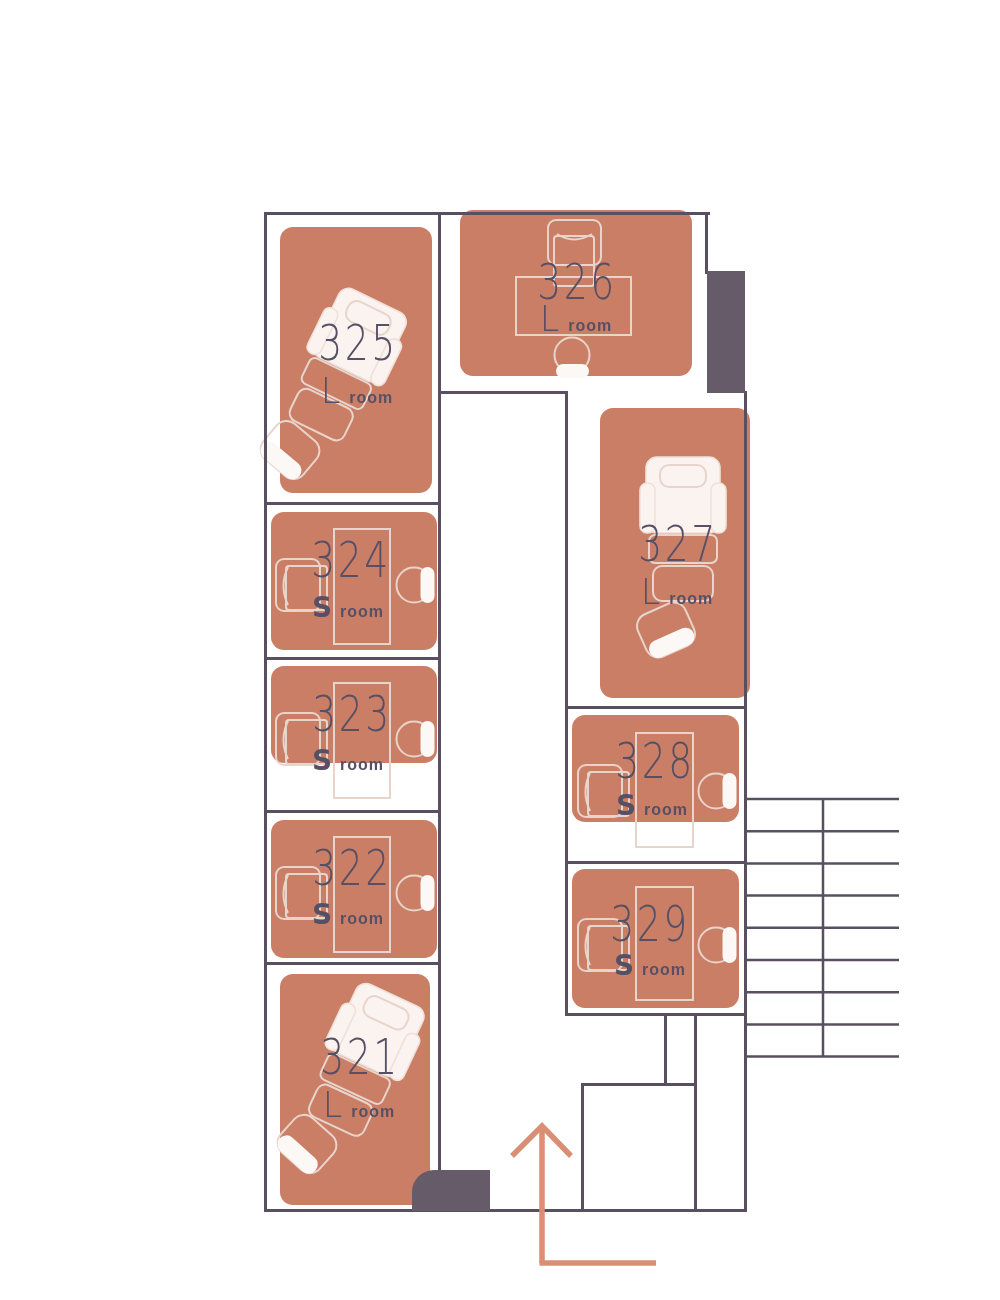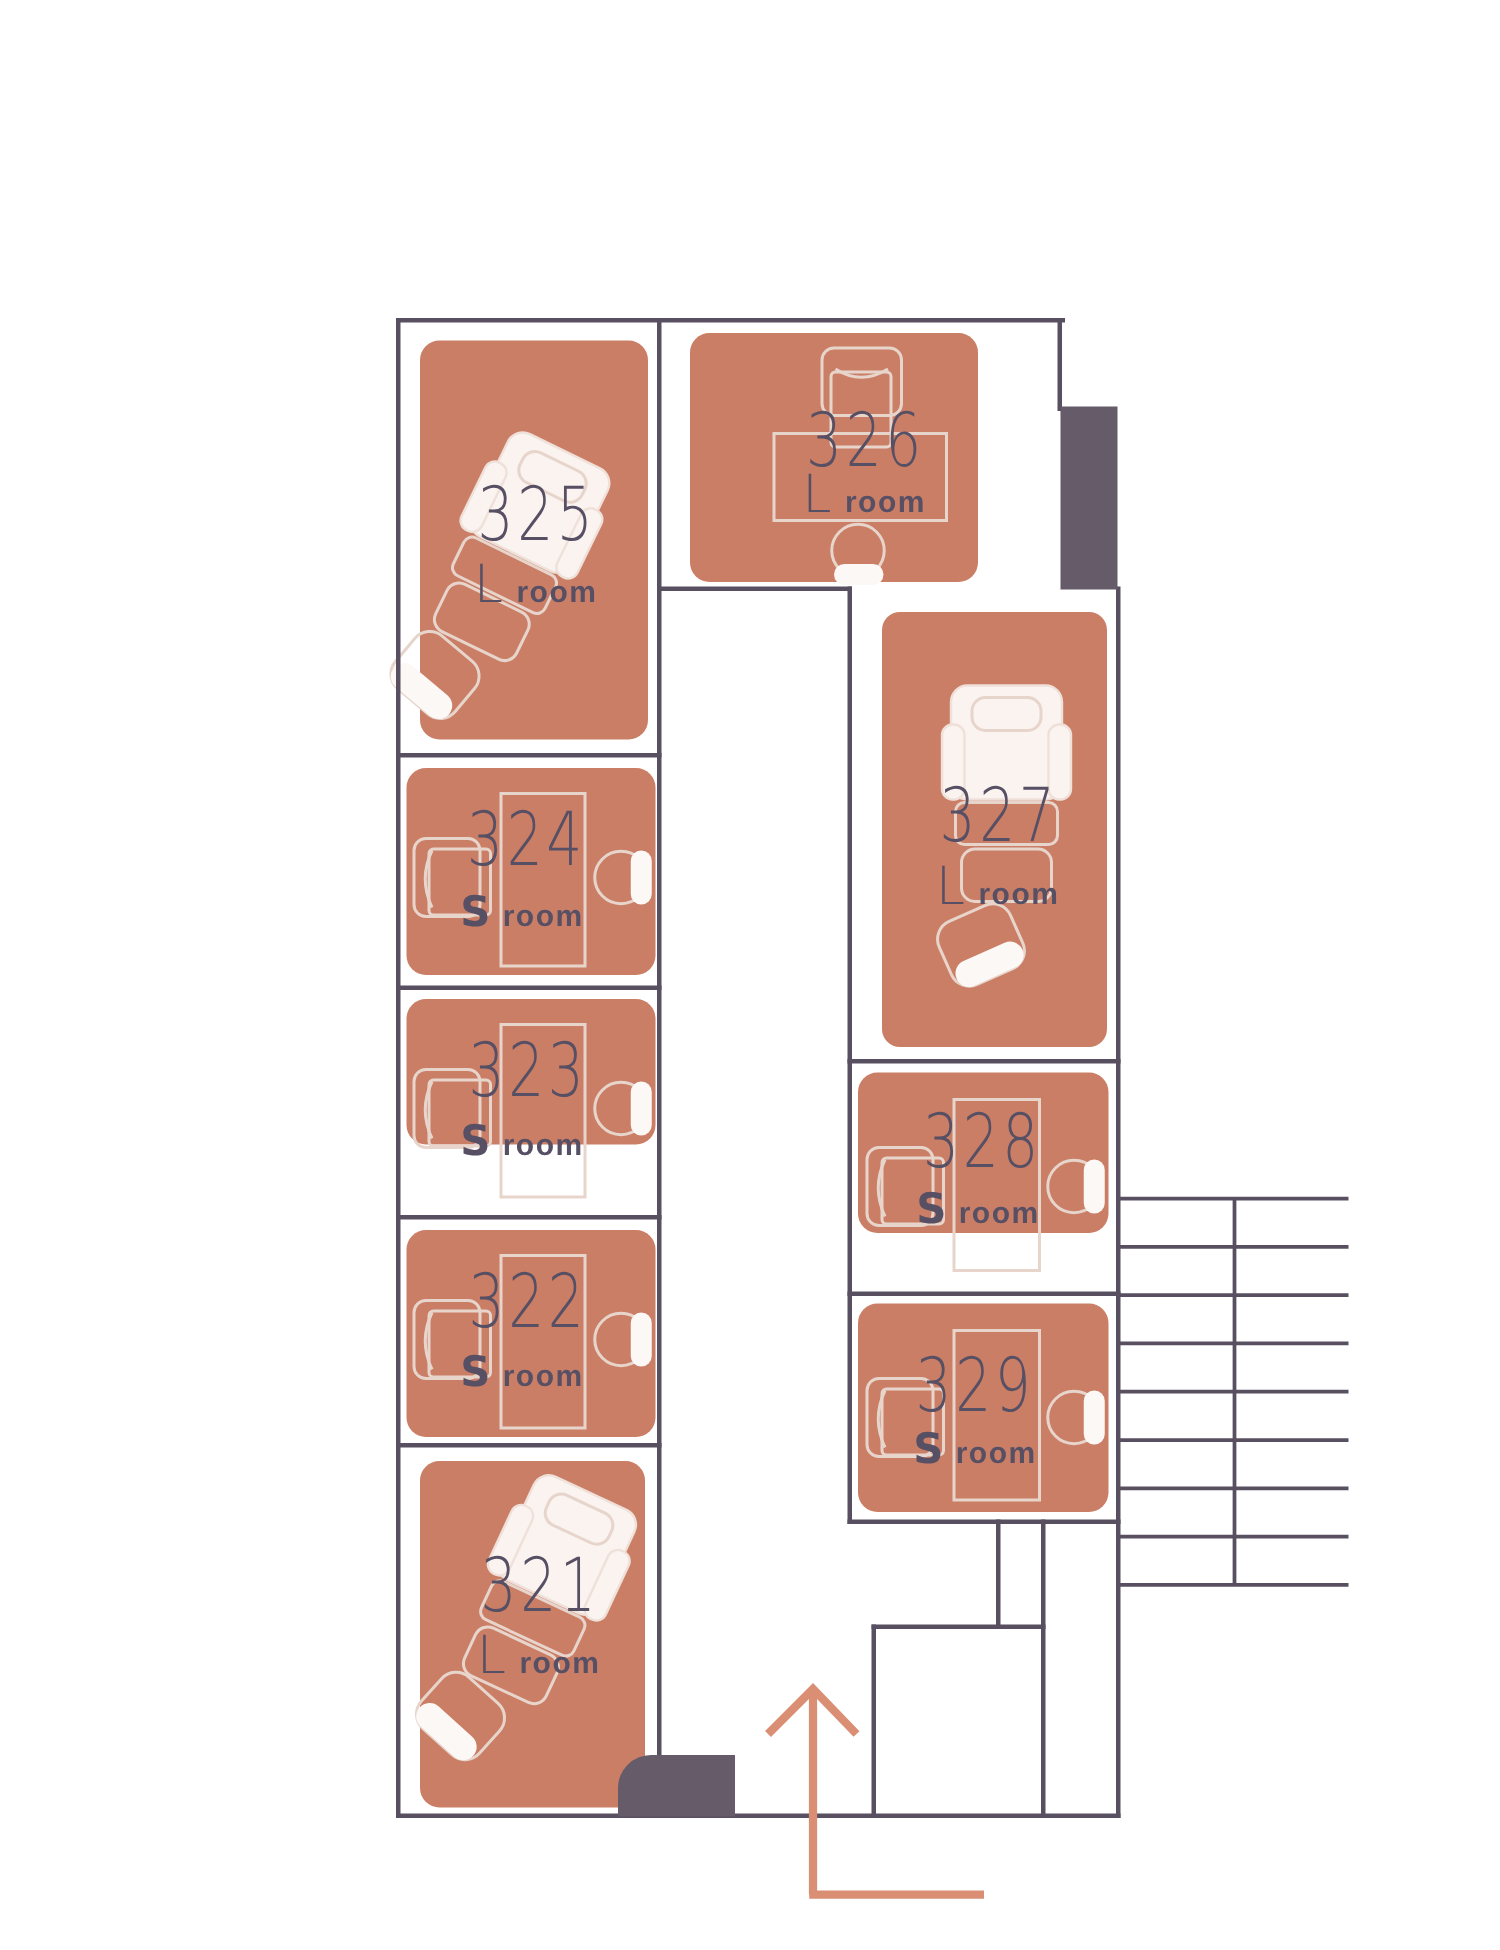--- a/index.html
+++ b/index.html
@@ -28,21 +28,21 @@
 
   .num{position:absolute;color:#575064;white-space:nowrap;
        font-family:"DejaVu Sans","Liberation Sans",sans-serif;font-weight:200;
        font-size:46px;letter-spacing:3px;line-height:1;
        transform:translate(-50%,-53%) scale(0.82,1.08);}
   .type{position:absolute;display:flex;align-items:baseline;color:#575064;white-space:nowrap;
         transform:translate(-50%,-50%);line-height:1;}
   .type .lt{font-family:"DejaVu Sans","Liberation Sans",sans-serif;}
   .type.l .lt{font-size:35px;font-weight:200;margin-right:9px;}
   .type.s .lt{font-size:28px;font-weight:600;margin-right:8px;}
-  .type .wd{font-size:20px;font-weight:700;letter-spacing:1px;}
+  .type .wd{font-size:16px;font-weight:700;letter-spacing:1px;}
 </style>
 </head>
 <body>
 
 <div class="canvas">
 
 
   <div class="room" style="left:280px;top:227px;width:152px;height:266px;">
     <svg class="fur" width="152" height="266">
       <g transform="translate(80,108) rotate(26)">
@@ -144,41 +144,41 @@
         <rect class="wp" x="-24" y="5" width="48" height="18" rx="9"></rect>
       </g>
     </svg>
     <div class="num" style="left:80px;top:84px;">321</div>
     <div class="type l" style="left:79px;top:131px;">
       <span class="lt">L</span>
       <span class="wd">room</span>
     </div>
   </div>
 
-  <div class="room" style="left:460px;top:222px;width:192px;height:166px;">
+  <div class="room" style="left:460px;top:210px;width:232px;height:166px;">
     <svg class="fur" width="232" height="166">
       <g transform="translate(88,10)">
         <rect class="o" x="0" y="0" width="53" height="45" rx="8"></rect>
         <path class="o" d="M9 14 Q26 25 44 14"></path>
         <rect class="o" x="6" y="16" width="40" height="50" rx="3"></rect>
       </g>
       <rect class="o" x="56" y="67" width="115" height="58"></rect>
       <g>
         <circle class="o" cx="112" cy="145" r="17.5"></circle>
         <rect class="wp" x="96" y="154" width="33" height="14" rx="7"></rect>
       </g>
     </svg>
     <div class="num" style="left:117px;top:73px;">326</div>
     <div class="type l" style="left:116px;top:109px;">
       <span class="lt">L</span>
       <span class="wd">room</span>
     </div>
   </div>
 
-  <div class="room" style="left:588px;top:408px;width:150px;height:290px;border-radius:12px;">
+  <div class="room" style="left:600px;top:408px;width:150px;height:290px;">
     <svg class="fur" width="150" height="290">
       <g transform="translate(83,87)">
         <g transform="translate(-37,-38)">
           <rect class="f" x="0" y="0" width="74" height="76" rx="11"></rect>
           <rect class="f" x="-6" y="26" width="15" height="50" rx="7"></rect>
           <rect class="f" x="65" y="26" width="15" height="50" rx="7"></rect>
           <rect class="o" x="14" y="8" width="46" height="22" rx="9"></rect>
           <rect class="o" x="3" y="78" width="68" height="28" rx="6"></rect>
           <rect class="o" x="7" y="109" width="60" height="35" rx="9"></rect>
         </g>

